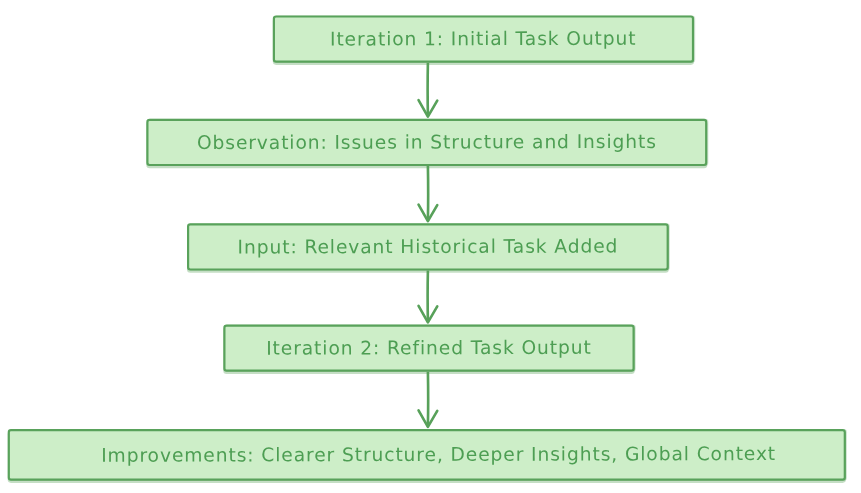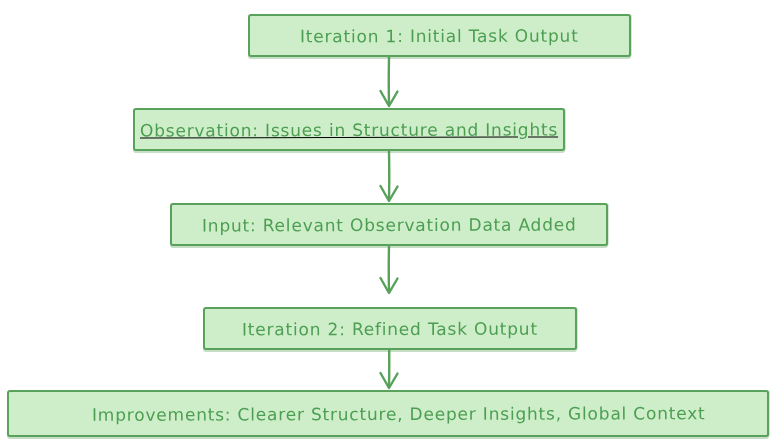--- a/index.html
+++ b/index.html
@@ -47,23 +47,23 @@
   }
   .arrow path{
     stroke:var(--arrow);
     stroke-width:2.4;
     fill:none;
     stroke-linecap:round;
     stroke-linejoin:round;
   }
   
   #n1{left:208px; top:14px;  width:383px; height:43px;margin-left:40px;}
-  #n2{left:133px; top:108px; width:432px; height:43px;text-decoration:underline;}
+  #n2{left:133px; top:108px; width:510px; height:43px;}
   #n3{left:170px; top:203px; width:438px; height:43px;}
-  #n4{left:203px; top:295px; width:374px; height:43px;margin-top:12px;}
+  #n4{left:203px; top:295px; width:374px; height:43px;}
   #n5{left:7px;   top:390px; width:762px; height:47px;padding-left:21px;}
   #a1{left:376px; top:57px;}
   #a2{left:376px; top:151px;}
   #a3{left:376px; top:246px;}
   #a4{left:376px; top:338px;}
 </style>
 </head>
 <body>
 
 <div class="canvas">
@@ -80,21 +80,21 @@
   <div class="node" id="n2">
     <span class="label">Observation: Issues in Structure and Insights</span>
   </div>
 
   <svg class="arrow" id="a2" width="26" height="52" viewBox="0 0 26 52" aria-hidden="true">
     <path d="M13 0 Q13.5 26 13 49"></path>
     <path d="M4.5 35 L13 50 L21.5 35.5"></path>
   </svg>
 
   <div class="node" id="n3">
-    <span class="label">Input: Relevant Observation Data Added</span>
+    <span class="label">Input: Relevant Historical Task Added</span>
   </div>
 
   <svg class="arrow" id="a3" width="26" height="49" viewBox="0 0 26 49" aria-hidden="true">
     <path d="M13 0 Q12.5 24 13 46"></path>
     <path d="M4.5 32 L13 47 L21.5 32.5"></path>
   </svg>
 
   <div class="node" id="n4">
     <span class="label">Iteration 2: Refined Task Output</span>
   </div>

